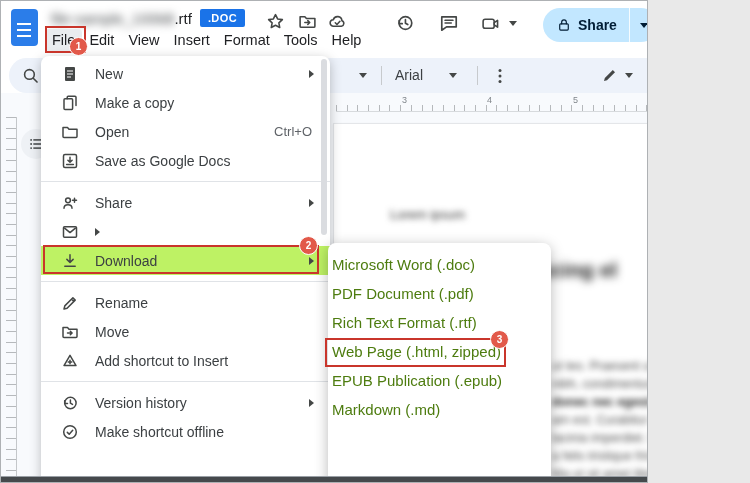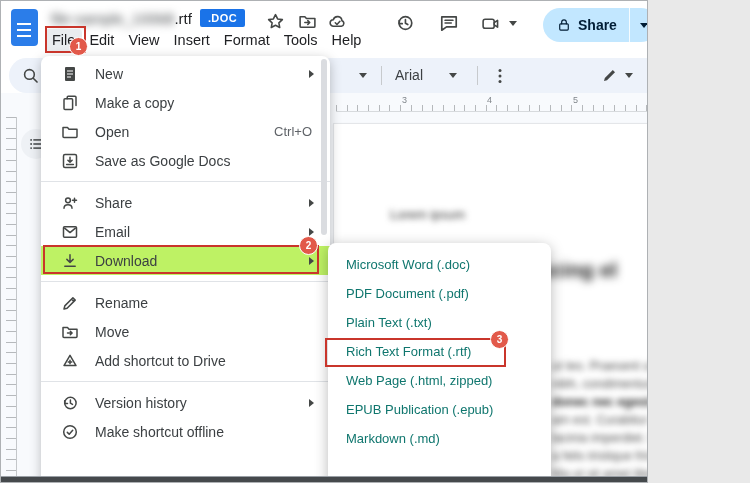--- a/index.html
+++ b/index.html
@@ -75,21 +75,21 @@
   .mi .shortcut{font-size:13px;color:#5f6368;margin-right:6px;}
   .subarrow{width:0;height:0;border-left:5px solid #444746;border-top:4px solid transparent;
             border-bottom:4px solid transparent;margin-right:4px;}
   .mdiv{height:1px;background:#e0e3e7;margin:6px 0;}
   .mi.hl{background:#bef264;}
   .menu-scroll{position:absolute;right:3px;top:3px;width:6px;height:176px;background:#dadce0;border-radius:3px;}
 
   
   .dl-menu{left:327px;top:242px;width:223px;height:241px;background:#fff;border-radius:8px 8px 0 0;
            box-shadow:0 3px 14px rgba(0,0,0,.28);z-index:35;padding-top:7px;box-sizing:border-box;}
-  .di{height:29px;display:flex;align-items:center;padding-left:18px;font-size:13px;color:#0f766e;white-space:nowrap;}
+  .di{height:29px;display:flex;align-items:center;padding-left:4px;font-size:15px;color:#4d7c0f;white-space:nowrap;}
 
   
   .ann-box{border:2px solid #c9352b;z-index:40;}
   .ann-badge{width:17px;height:17px;border-radius:50%;background:#e2594a;color:#fff;font-size:10px;font-weight:bold;
              display:flex;align-items:center;justify-content:center;border:1.5px solid #fff;box-sizing:content-box;z-index:45;}
 
   .bottom-edge{left:0;right:0;bottom:0;height:5px;background:#45494c;z-index:60;}
   .bottom-line{left:0;right:0;bottom:5px;height:1px;background:#9aa0a6;z-index:60;}
 </style>
 </head>
@@ -336,21 +336,20 @@
       <span class="lbl">Share</span>
       <span class="subarrow"></span>
     </div>
     <div class="mi">
       <span class="mic">
           <svg class="ic" width="18" height="18" viewBox="0 0 18 18">
             <rect x="2.5" y="3.8" width="13" height="10.5" rx="1"></rect>
             <path d="m3.6 5.2 5.4 4.4 5.4-4.4"></path>
           </svg>
         </span>
-      <span class="lbl">Email</span>
       <span class="subarrow"></span>
     </div>
     <div class="mi hl">
       <span class="mic">
           <svg class="ic" width="18" height="18" viewBox="0 0 18 18">
             <path d="M9 2.7v7.6M5.9 7.4 9 10.5l3.1-3.1M3.8 14.3h10.4"></path>
           </svg>
         </span>
       <span class="lbl">Download</span>
       <span class="subarrow"></span>
@@ -373,21 +372,21 @@
         </span>
       <span class="lbl">Move</span>
     </div>
     <div class="mi">
       <span class="mic">
           <svg class="ic" width="18" height="18" viewBox="0 0 18 18">
             <path d="M9 3.4 15 13.6H3z"></path>
             <path d="M9 8.2v3.6M7.2 10h3.6"></path>
           </svg>
         </span>
-      <span class="lbl">Add shortcut to Drive</span>
+      <span class="lbl">Add shortcut to Insert</span>
     </div>
     <div class="mdiv"></div>
     <div class="mi">
       <span class="mic">
           <svg class="ic" width="18" height="18" viewBox="0 0 18 18">
             <circle cx="9.4" cy="9" r="5.7"></circle>
             <path d="M9.4 6v3.2l2.1 1.2M3.7 6.8v2.8h2.8"></path>
           </svg>
         </span>
       <span class="lbl">Version history</span>
@@ -401,21 +400,20 @@
           </svg>
         </span>
       <span class="lbl">Make shortcut offline</span>
     </div>
     <div class="menu-scroll"></div>
   </div>
 
   <div class="abs dl-menu">
     <div class="di">Microsoft Word (.doc)</div>
     <div class="di">PDF Document (.pdf)</div>
-    <div class="di">Plain Text (.txt)</div>
     <div class="di">Rich Text Format (.rtf)</div>
     <div class="di">Web Page (.html, zipped)</div>
     <div class="di">EPUB Publication (.epub)</div>
     <div class="di">Markdown (.md)</div>
   </div>
 
   <div class="abs ann-box" style="left:44px;top:25px;width:37px;height:23px;"></div>
   <div class="abs ann-badge" style="left:68px;top:36px;">
     <span>1</span>
   </div>

